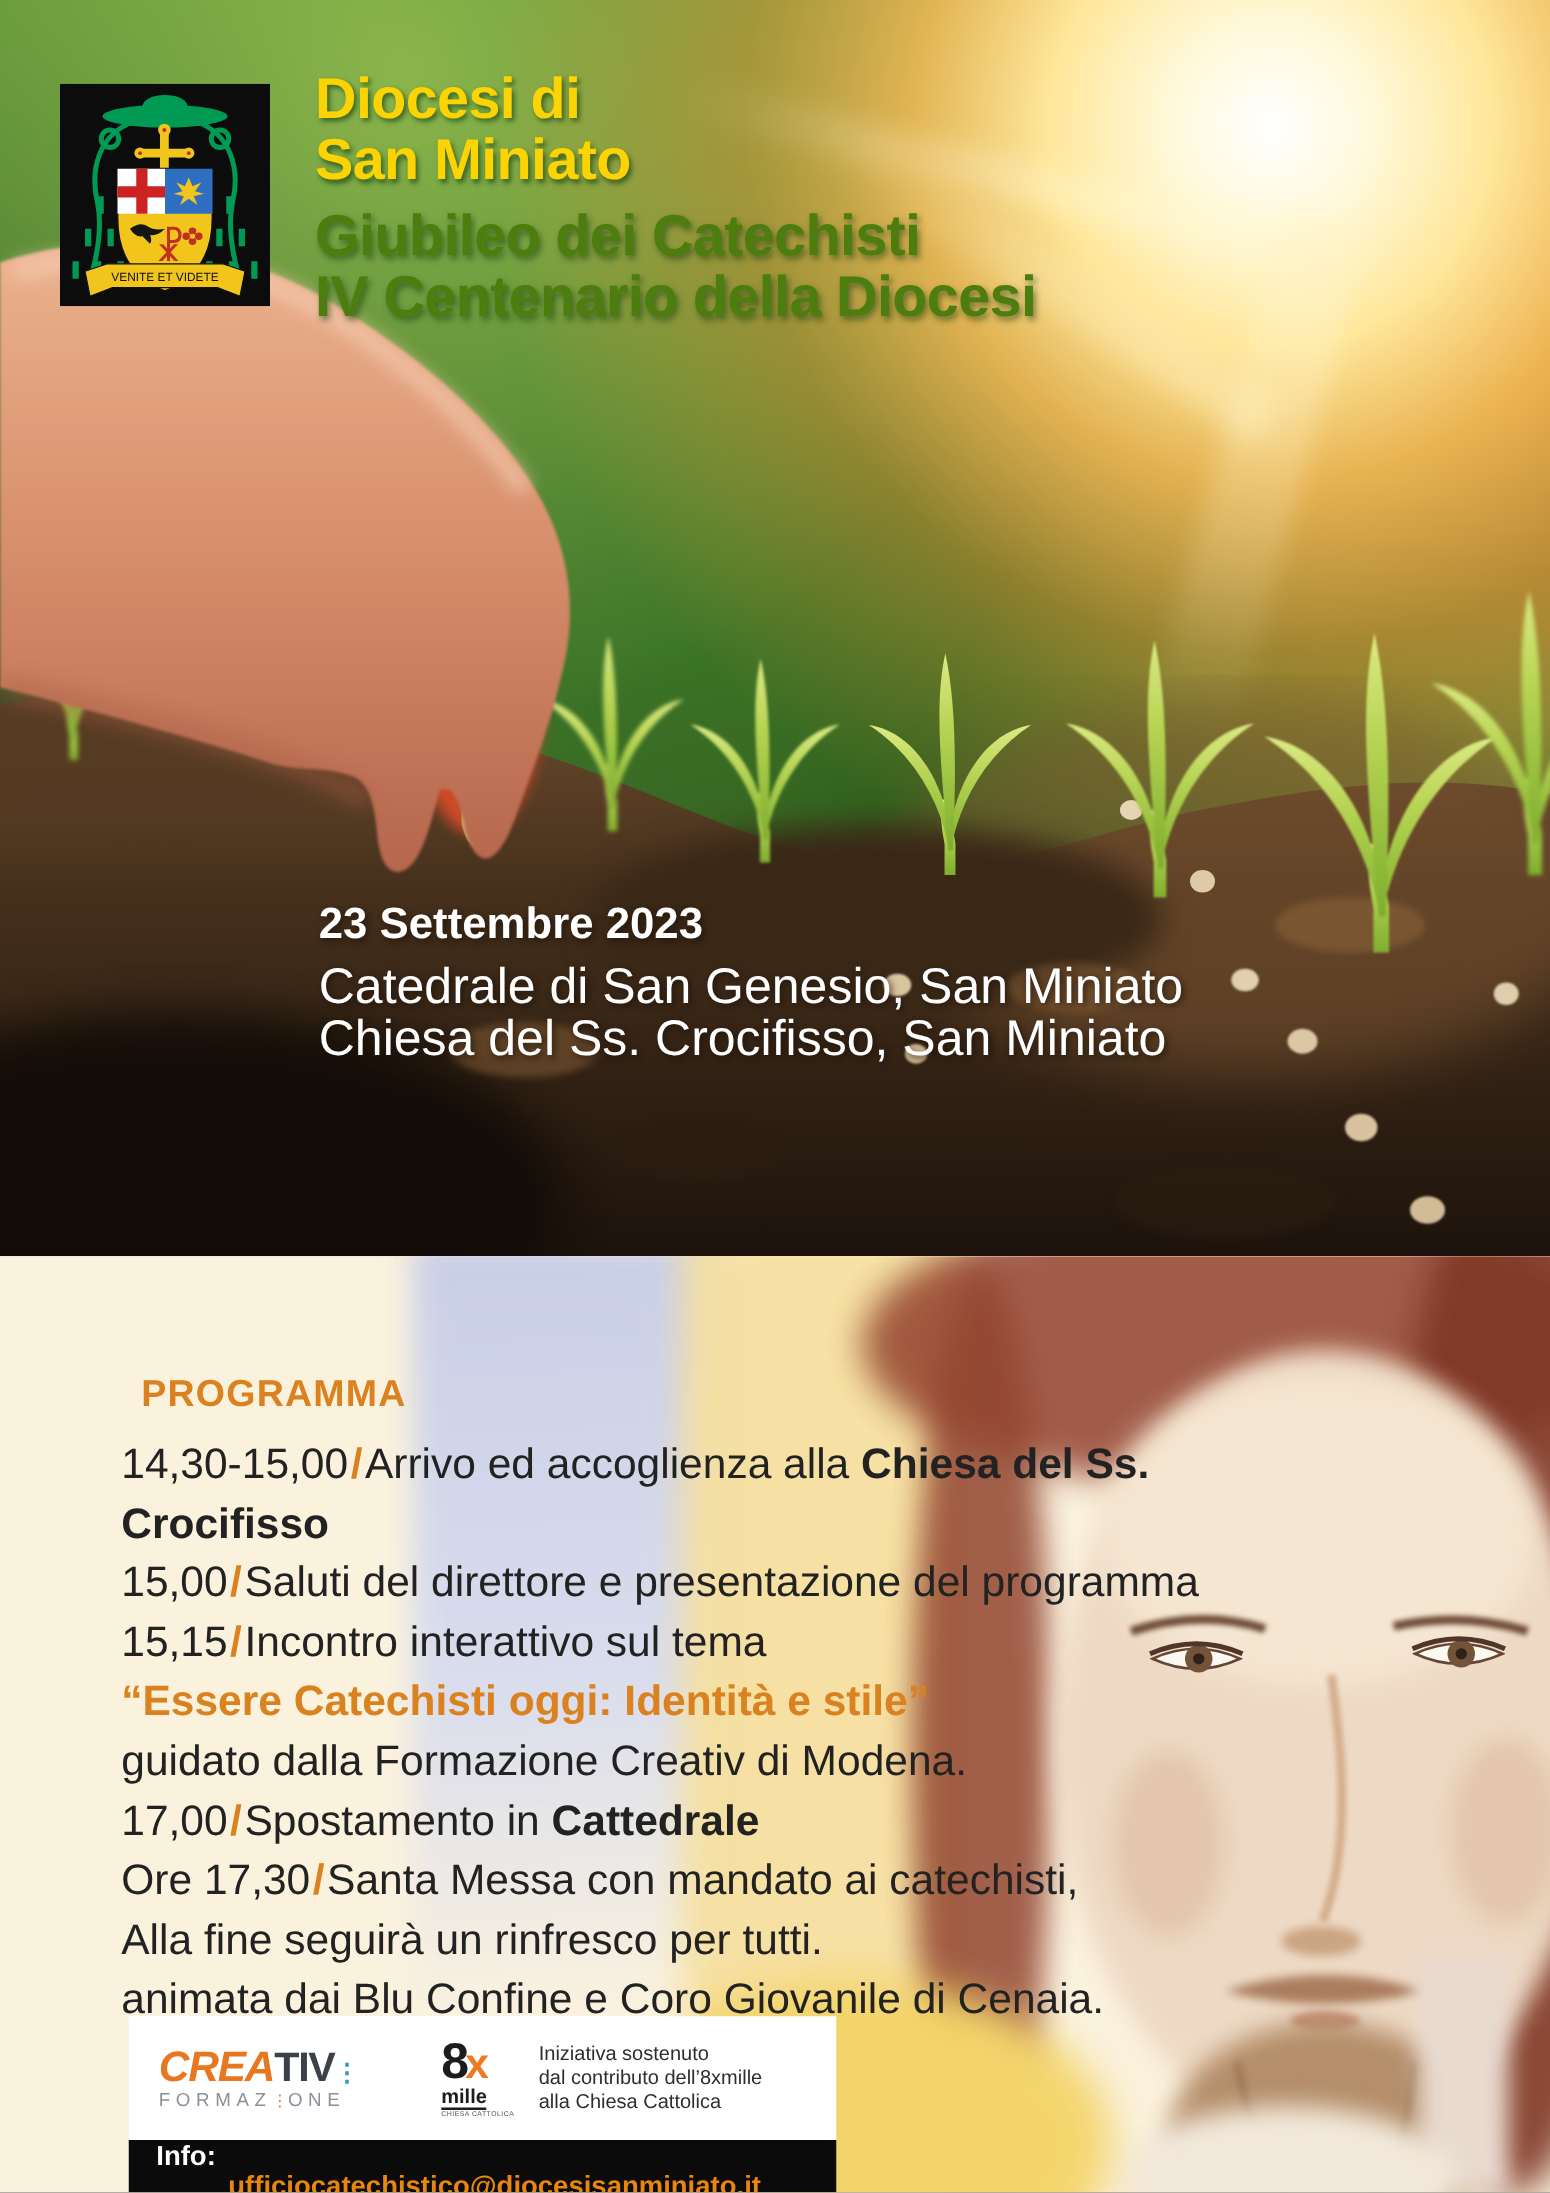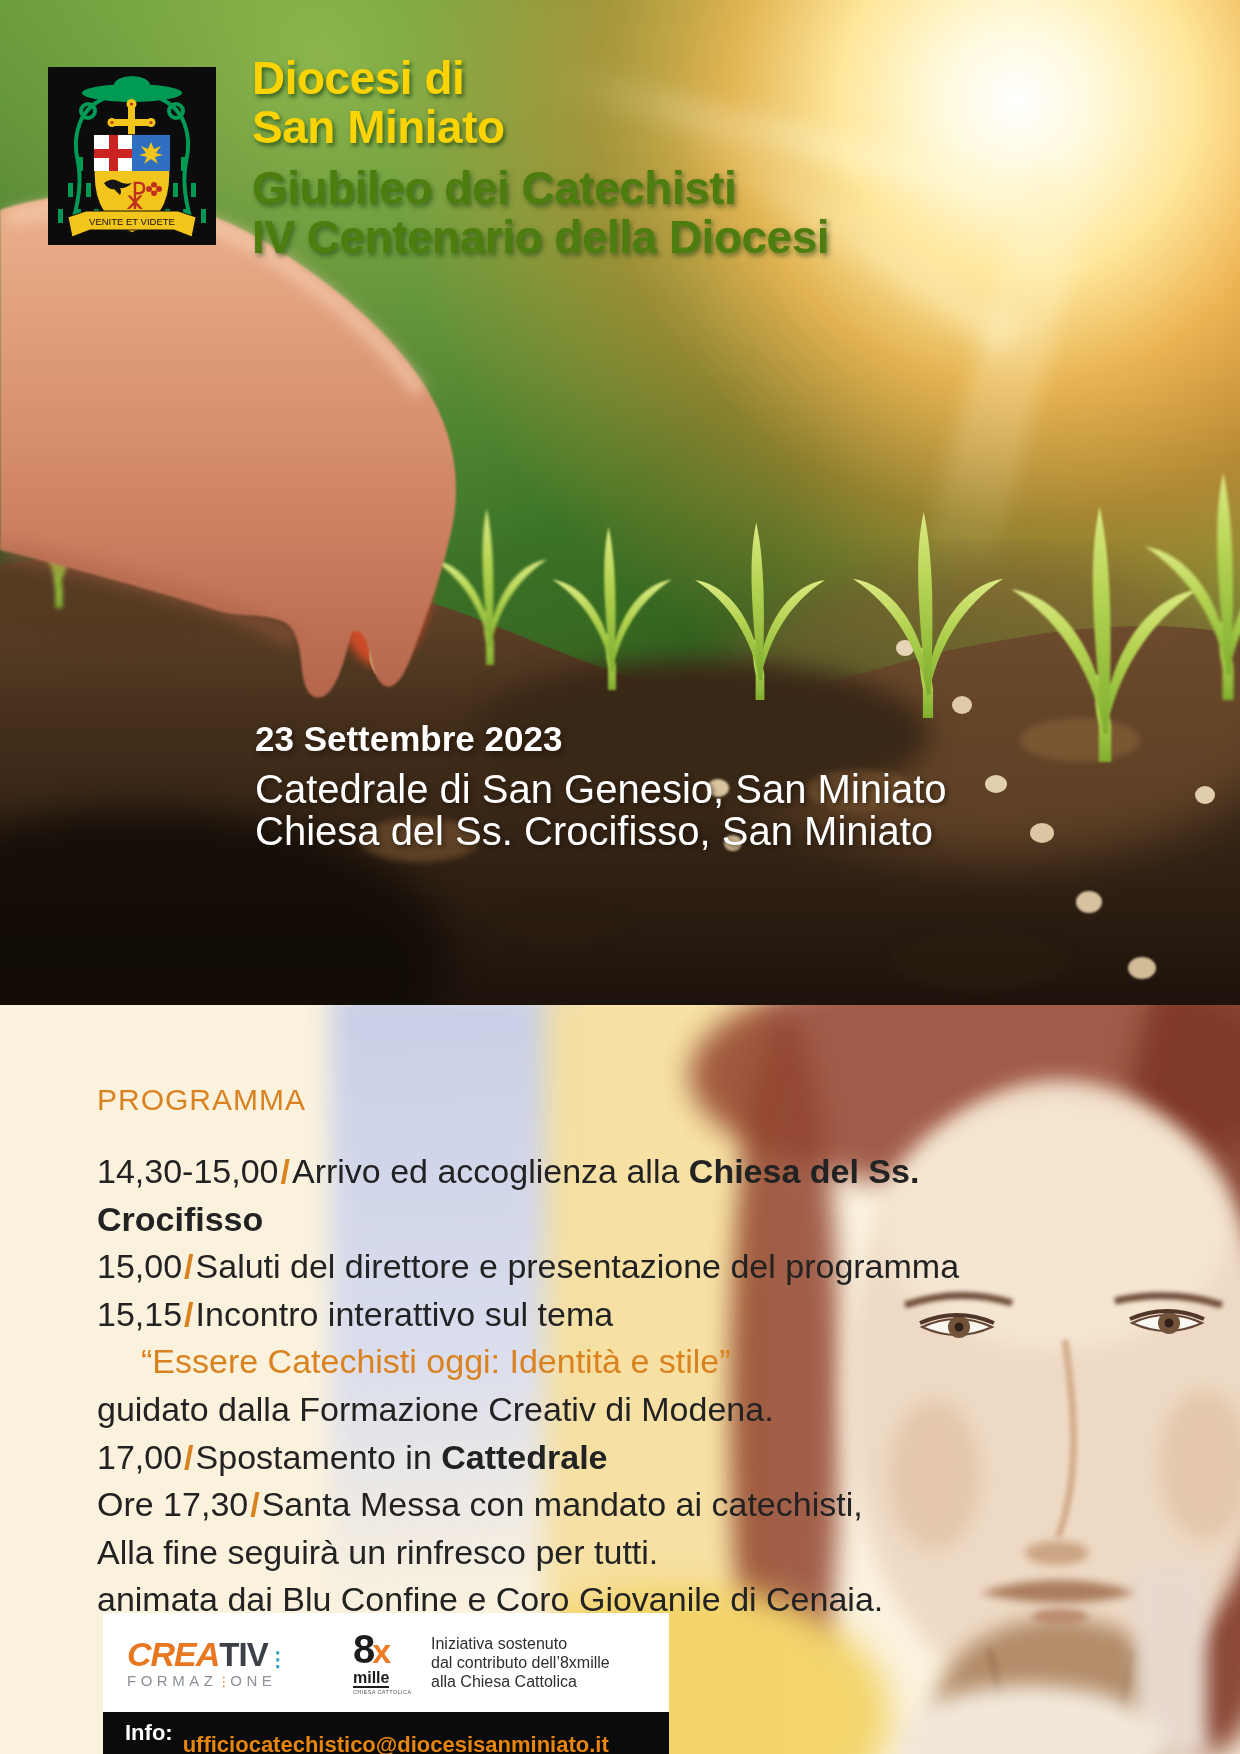--- a/index.html
+++ b/index.html
@@ -47,42 +47,42 @@
   .band-blue{position:absolute;left:330px;top:-15px;width:255px;height:650px;filter:blur(12px);opacity:.95;
      background:linear-gradient(177deg,#c6cde7 0%,#d8dcee 55%,rgba(216,220,238,0) 95%);}
   .band-yellow{position:absolute;left:545px;top:-15px;width:225px;height:790px;filter:blur(13px);opacity:.95;
      background:#f6e0a0;}
   .jesus{position:absolute;left:560px;top:0;width:680px;height:749px;opacity:.96;}
 
   .prog-title{position:absolute;left:97px;top:78px;font-size:30px;letter-spacing:1px;color:#d9821f;}
   .plines{position:absolute;left:97px;top:143px;width:960px;font-size:34px;line-height:47.6px;color:#222;}
   .pline .sl{color:#d9821f;font-weight:700;padding:0 2px;}
   .pline .b{font-weight:700;}
-  .pline .ob{color:#d9821f;font-weight:400;margin-left:44px;}
+  .pline .ob{color:#d9821f;font-weight:700;}
 
   
   .fcard{position:absolute;left:103px;top:608px;width:566px;height:99px;background:#fff;
          display:flex;align-items:center;gap:14px;padding-left:24px;box-sizing:border-box;}
   .creativ{width:212px;line-height:1;}
   .creativ .r1{white-space:nowrap;}
   .creativ .crea{color:#e87722;font-size:34px;font-weight:700;font-style:italic;letter-spacing:-1px;}
   .creativ .tiv{color:#3c4048;font-size:33px;font-weight:700;letter-spacing:-1px;}
   .creativ .vdots{color:#2f9ac0;font-size:20px;font-weight:700;}
   .creativ .r2{margin-top:2px;color:#8b9099;font-size:15px;letter-spacing:4.5px;white-space:nowrap;}
   .creativ .idots{color:#e87722;font-size:13px;letter-spacing:0;}
   .mille{width:64px;line-height:1;}
   .mille .e8{font-size:40px;font-weight:700;color:#1c1c1c;}
   .mille .x8{font-size:34px;font-weight:700;color:#ee7b23;margin-left:-3px;}
   .mille .mi{display:inline-block;font-size:16px;font-weight:700;color:#1c1c1c;border-bottom:2px solid #1c1c1c;margin-top:1px;}
   .mille .sub{font-size:5.5px;color:#555;letter-spacing:.4px;margin-top:2px;}
   .support{font-size:16px;line-height:19px;color:#2e2e2e;}
 
   
   .ibar{position:absolute;left:103px;top:707px;width:566px;height:42px;background:#0b0b0b;
-        display:flex;align-items:center;padding-left:22px;box-sizing:border-box;gap:10px;
+        display:flex;align-items:flex-start;padding-left:22px;box-sizing:border-box;gap:10px;
         font-size:22px;font-weight:700;}
   .ibar .lab{color:#fff;}
   .ibar .mail{color:#e8860d;text-decoration:none;margin-top:24px;}
 </style>
 </head>
 <body>
 
 <div class="poster">
 
   <div class="photo">
@@ -272,21 +272,21 @@
       <path d="M420,588 Q500,562 580,588 Q500,608 420,588 Z" fill="#a8795a" style="filter:blur(4px)"></path>
       <ellipse cx="500" cy="612" rx="28" ry="8" fill="#c08a71" style="filter:blur(3px)"></ellipse>
       <ellipse cx="500" cy="705" rx="125" ry="92" fill="#b28a66" style="filter:blur(10px)"></ellipse>
       <path d="M430,645 C440,700 452,730 470,749" stroke="#9a7250" stroke-width="6" fill="none" style="filter:blur(3px)"></path>
       <path d="M572,645 C566,700 556,730 540,749" stroke="#9a7250" stroke-width="6" fill="none" style="filter:blur(3px)"></path>
       <rect x="575" y="560" width="72" height="189" fill="#e8d9cf" style="filter:blur(9px)"></rect>
       <ellipse cx="470" cy="740" rx="135" ry="60" fill="#f2e8da" style="filter:blur(10px)"></ellipse>
       <ellipse cx="120" cy="710" rx="210" ry="130" fill="#f3d468" style="filter:blur(16px)"></ellipse>
     </svg>
 
-    <h2 class="prog-title" style="margin:0;font-weight:400;">PROGRAMMA</h2>
+    <h2 class="prog-title" style="margin:16px;font-weight:700;">PROGRAMMA</h2>
 
     <div class="plines">
       <div class="pline"><span class="t">14,30-15,00</span><span class="sl">/</span><span>Arrivo ed accoglienza alla </span><span class="b">Chiesa del Ss. Crocifisso</span></div>
       <div class="pline"><span class="t">15,00</span><span class="sl">/</span><span>Saluti del direttore e presentazione del programma</span></div>
       <div class="pline"><span class="t">15,15</span><span class="sl">/</span><span>Incontro interattivo sul tema</span></div>
       <div class="pline"><span class="ob">“Essere Catechisti oggi: Identità e stile”</span></div>
       <div class="pline"><span>guidato dalla Formazione Creativ di Modena.</span></div>
       <div class="pline"><span class="t">17,00</span><span class="sl">/</span><span>Spostamento in </span><span class="b">Cattedrale</span></div>
       <div class="pline"><span class="t">Ore 17,30</span><span class="sl">/</span><span>Santa Messa con mandato ai catechisti,</span></div>
       <div class="pline"><span>Alla fine seguirà un rinfresco per tutti.</span></div>

